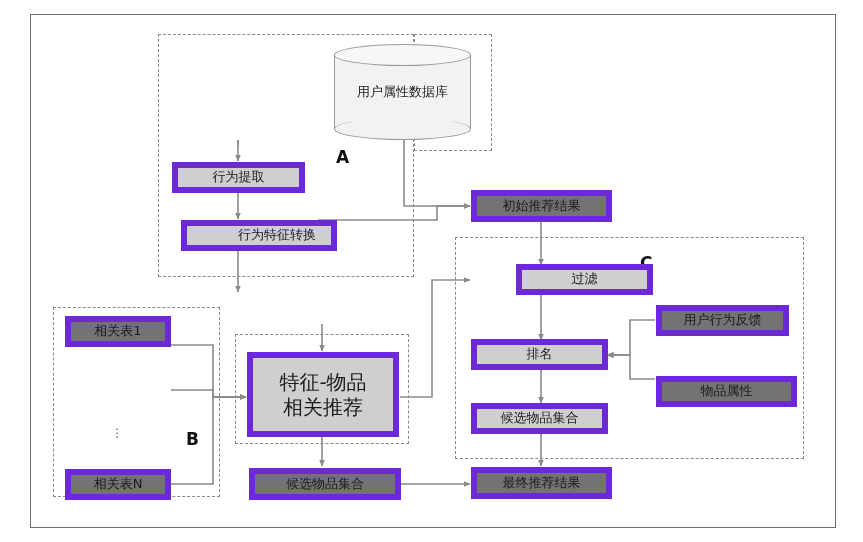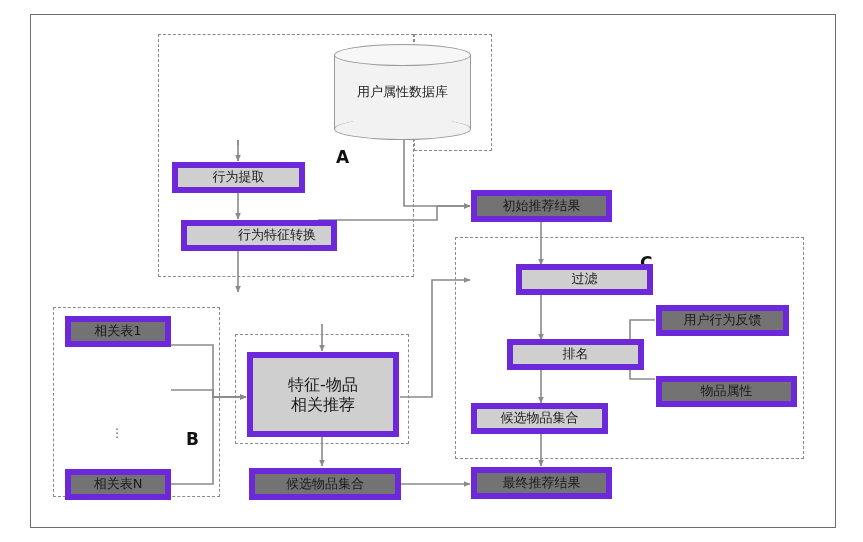--- a/index.html
+++ b/index.html
@@ -49,21 +49,21 @@
     justify-content: center;
     text-align: center;
     font-size: 13px;
     color: #1a1a1a;
     line-height: 1.25;
     background: #f2f2f2;
     white-space: pre-line;
   }
   .node.light { background: #737373; }
   .node.gray  { background: #cfcfcf; }
-  .node.big { font-size: 16px; }
+  .node.big { font-size: 20px; }
 
   
   .db {
     position: absolute;
     box-sizing: border-box;
   }
   .db .body {
     position: absolute;
     left: 0; right: 0;
     top: 11px; bottom: 11px;
@@ -204,21 +204,21 @@
 
   <div class="node gray big" style="left:247px; top:352px; width:152px; height:85px;">特征-物品
 相关推荐</div>
 
   <div class="node light" style="left:249px; top:468px; width:152px; height:32px;">候选物品集合</div>
 
   <div class="node light" style="left:471px; top:190px; width:141px; height:32px;">初始推荐结果</div>
 
   <div class="node gray" style="left:471px; top:264px; width:137px; height:31px;margin-left:45px;">过滤</div>
 
-  <div class="node gray" style="left:471px; top:339px; width:137px; height:31px;margin-left:36px;">排名</div>
+  <div class="node gray" style="left:471px; top:339px; width:137px; height:31px;">排名</div>
 
   <div class="node gray" style="left:471px; top:403px; width:137px; height:31px;">候选物品集合</div>
 
   <div class="node light" style="left:471px; top:467px; width:141px; height:32px;">最终推荐结果</div>
 
   <div class="node light" style="left:656px; top:305px; width:133px; height:31px;">用户行为反馈</div>
 
   <div class="node light" style="left:656px; top:376px; width:141px; height:31px;">物品属性</div>
 </div>
 

